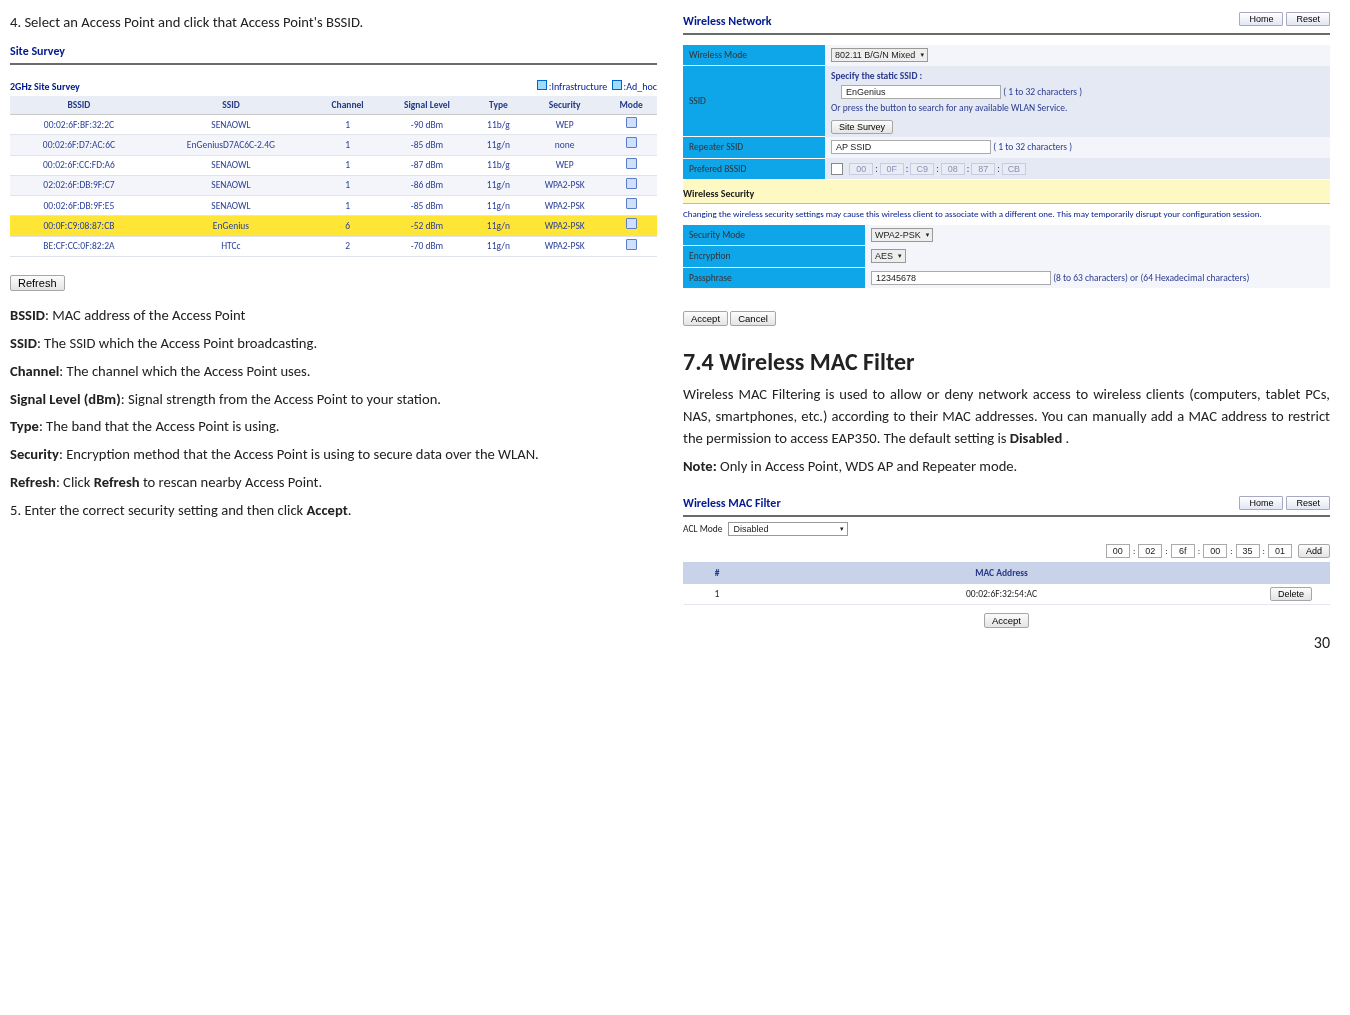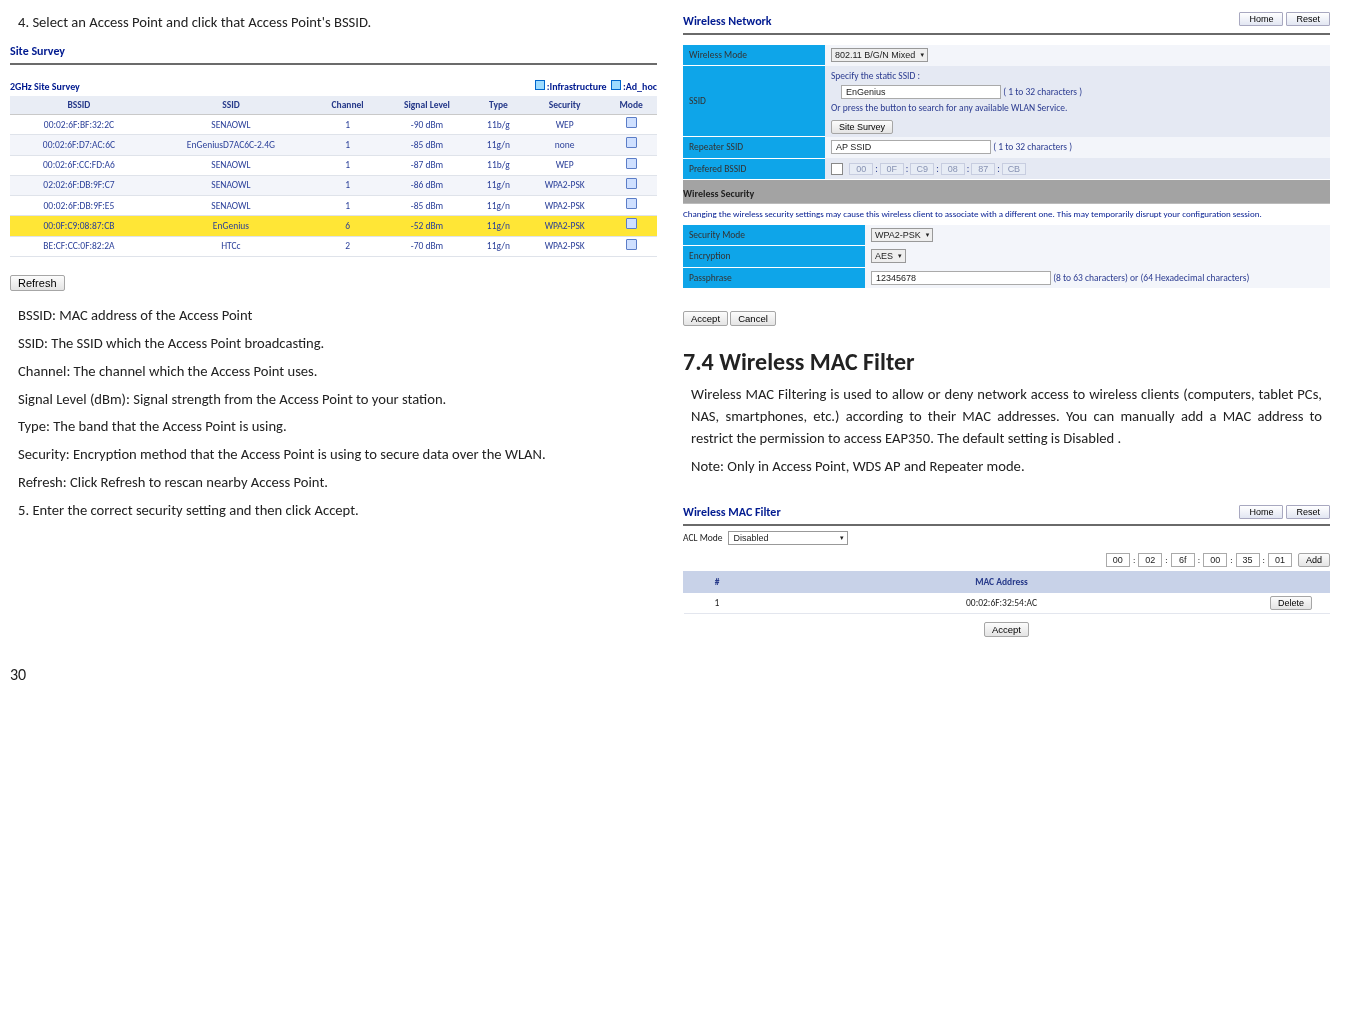--- a/index.html
+++ b/index.html
@@ -1,57 +1,57 @@
 <!DOCTYPE html>
 <html><head>
 <meta charset="utf-8">
 <style>
 body{font-family:Calibri,Arial,sans-serif;margin:0;padding:10px 20px 10px 10px;background:#fff;color:#222;font-size:14.6px;line-height:1.5}
 .page{display:flex;gap:26px}
 .col{flex:1 1 50%;min-width:0}
-p{margin:2px 8px 6px}
+p{margin:2px 0 6px}
 .justify{text-align:justify}
-b{font-weight:400}
+b{font-weight:700}
 h2{font-size:24px;font-weight:700;margin:18px 0 4px}
-.pageno{font-size:16px;margin-top:26px}
+.pageno{text-align:right;font-size:16px;margin-top:3px}
 
 
 .panel{border:none;margin:6px 0 14px;font-size:10px}
 .panel-title{color:#001a90;font-weight:700;border-bottom:2px solid #6b6b6b;padding:2px 0 3px;font-size:12px}
 .survey-caption{color:#001a90;font-weight:700;font-size:10px;display:flex;justify-content:space-between;align-items:center}
-.legend{color:#001a90;font-weight:700}
+.legend{color:#001a90;font-weight:400}
 .square{display:inline-block;width:8px;height:8px;border:1px solid #06c;background:#9ddbff;margin:0 2px}
 table.survey{width:100%;border-collapse:collapse;font-size:9.5px;margin-top:2px}
 table.survey th{background:#e9edf5;color:#273a8a;padding:2px 3px;border-bottom:1px solid #c9c9c9;text-align:center}
 table.survey td{padding:2px 3px;text-align:center;color:#2a3f99;border-bottom:1px solid #dfe3ea}
 table.survey tr:nth-child(even) td{background:#f3f5fa}
 table.survey tr.hi td{background:#ffe636}
 .info-ico{display:inline-block;width:9px;height:9px;border:1px solid #5b7dc7;background:#cfe0ff;border-radius:1px}
 .btn{font:11px Arial;border:1px solid #a6a6a6;background:linear-gradient(#fcfcfc,#e4e4e4);padding:1px 7px;border-radius:2px}
 
 
 .wn{font-size:9.5px;border:none}
 .wn .hdr{display:flex;align-items:flex-start;border-bottom:2px solid #6a6a6a;padding:2px 0 3px}
 .wn .hdr .t{color:#001a90;font-weight:700;font-size:12px;flex:1}
 .small-btn{font:9px Arial;border:1px solid #a8a8c0;background:linear-gradient(#fff,#e2e6f2);padding:1px 9px;margin-left:3px;border-radius:1px}
 .wn table{width:100%;border-collapse:collapse}
 .wn td.lab{background:#0ea5e9;color:#333;width:130px;padding:3px 6px;font-size:9.5px;border-bottom:1px solid #fff}
 .wn td.val{background:#f3f5fa;padding:3px 6px;font-size:9.5px}
 .field{border:1px solid #aaa;padding:1px 4px;background:#fff;font:9px Arial;display:inline-block}
 .select{border:1px solid #999;background:#eee;padding:1px 3px;font:9px Arial;display:inline-flex;align-items:center;gap:5px}
 .chev{font-size:7px}
-.sec-title{background:#a3a3a3;color:#222;font-weight:700;font-size:10px;padding:6px 0 2px;border-bottom:1px solid #bbb}
+.sec-title{background:#fef9c3;color:#222;font-weight:700;font-size:10px;padding:6px 0 2px;border-bottom:1px solid #bbb}
 .warn{color:#001a90;font-size:9px;padding:4px 0 6px;line-height:1.25}
 .hexbox{display:inline-block;border:1px solid #c7cde0;background:#e7ecf5;color:#8792b3;padding:0 3px;font:9px Arial;width:16px;text-align:center}
 .colon{color:#2b3d8f;padding:0 2px}
 .chk{display:inline-block;width:10px;height:10px;border:1px solid #888;background:#fff;vertical-align:middle;margin-right:4px}
 .subhint{color:#2b3b90}
 
 
-.mf{font-size:9.5px;margin-top:23px}
+.mf{font-size:9.5px;margin-top:14px}
 .mf .hdr{display:flex;align-items:center;border-bottom:2px solid #6a6a6a;padding:2px 0 3px}
 .mf .hdr .t{color:#001a90;font-weight:700;font-size:12px;flex:1}
 .aclrow{display:flex;align-items:center;gap:6px;padding:5px 0 6px}
 .sel-wide{border:1px solid #999;background:#fff;padding:1px 4px;font:9px Arial;width:110px;display:flex;justify-content:space-between;align-items:center}
 .mac-input-row{display:flex;justify-content:flex-end;align-items:center;gap:2px;padding:2px 0 4px}
 .mac-seg{border:1px solid #aaa;padding:1px 2px;font:9px Arial;width:18px;text-align:center;background:#fff}
 table.maclist{width:100%;border-collapse:collapse;font-size:9.5px}
 table.maclist th{background:#c8d2e8;color:#273a8a;padding:3px;font-weight:700;text-align:center;border:1px solid #c8d2e8}
 table.maclist td{padding:3px;text-align:center;border-bottom:1px solid #e3e6ee}
 .center-btn{display:flex;justify-content:center;padding:8px 0 0}

